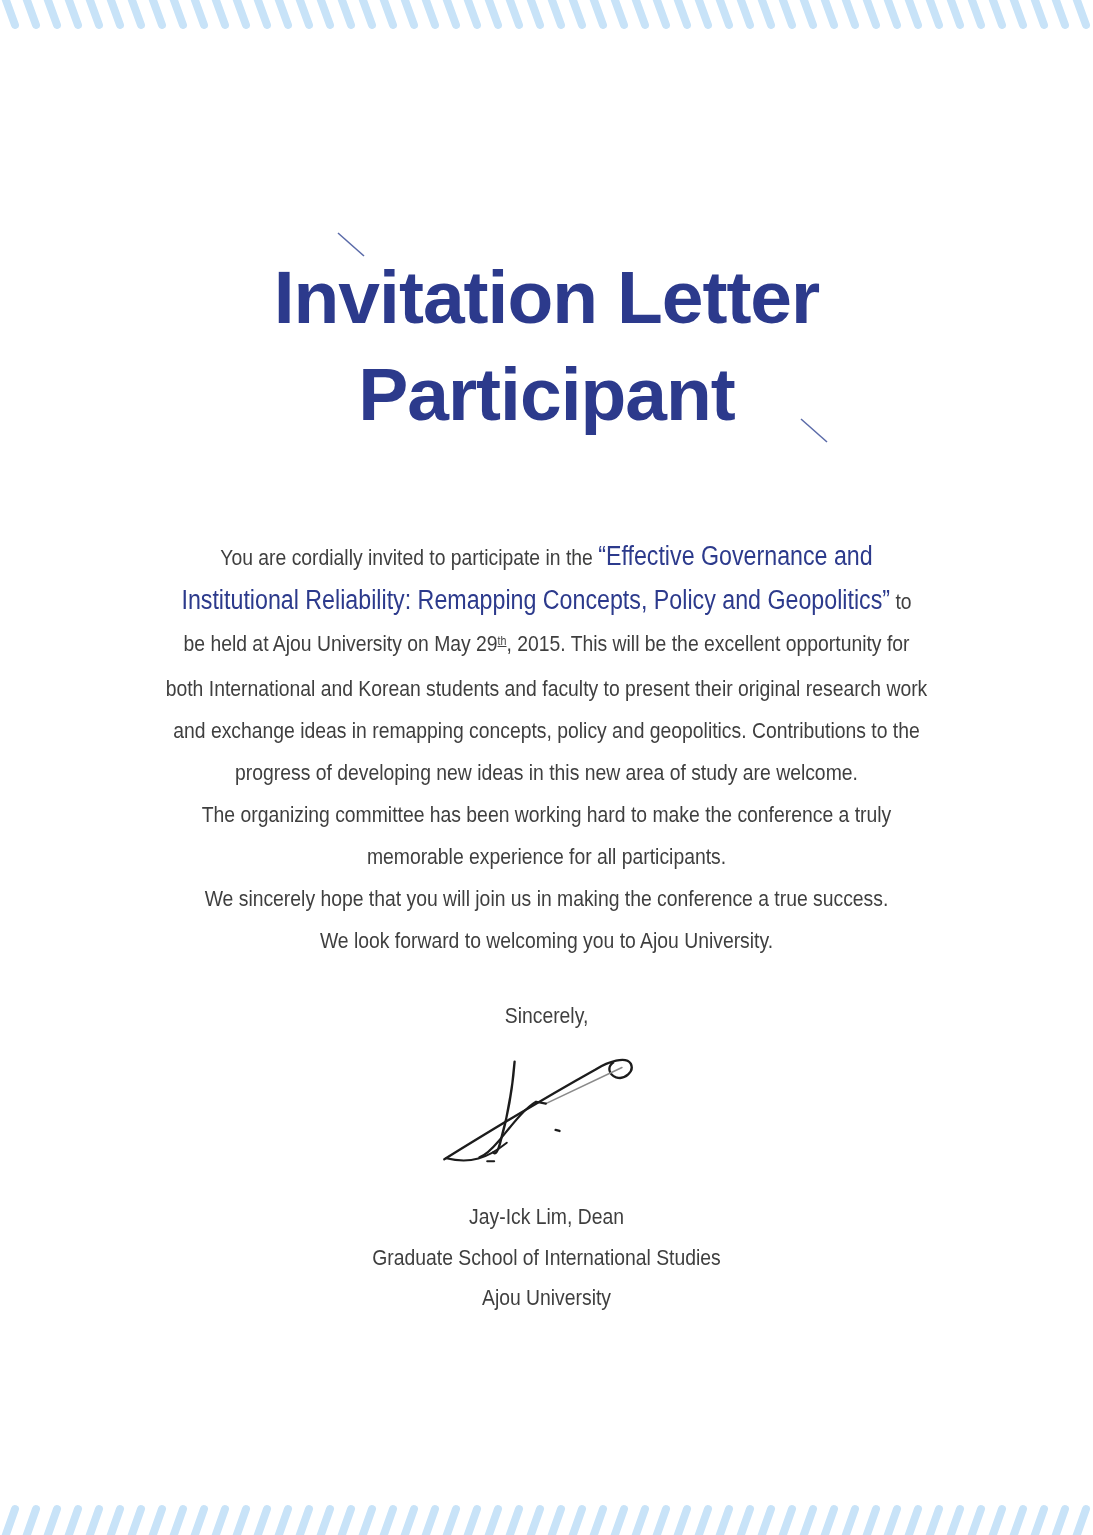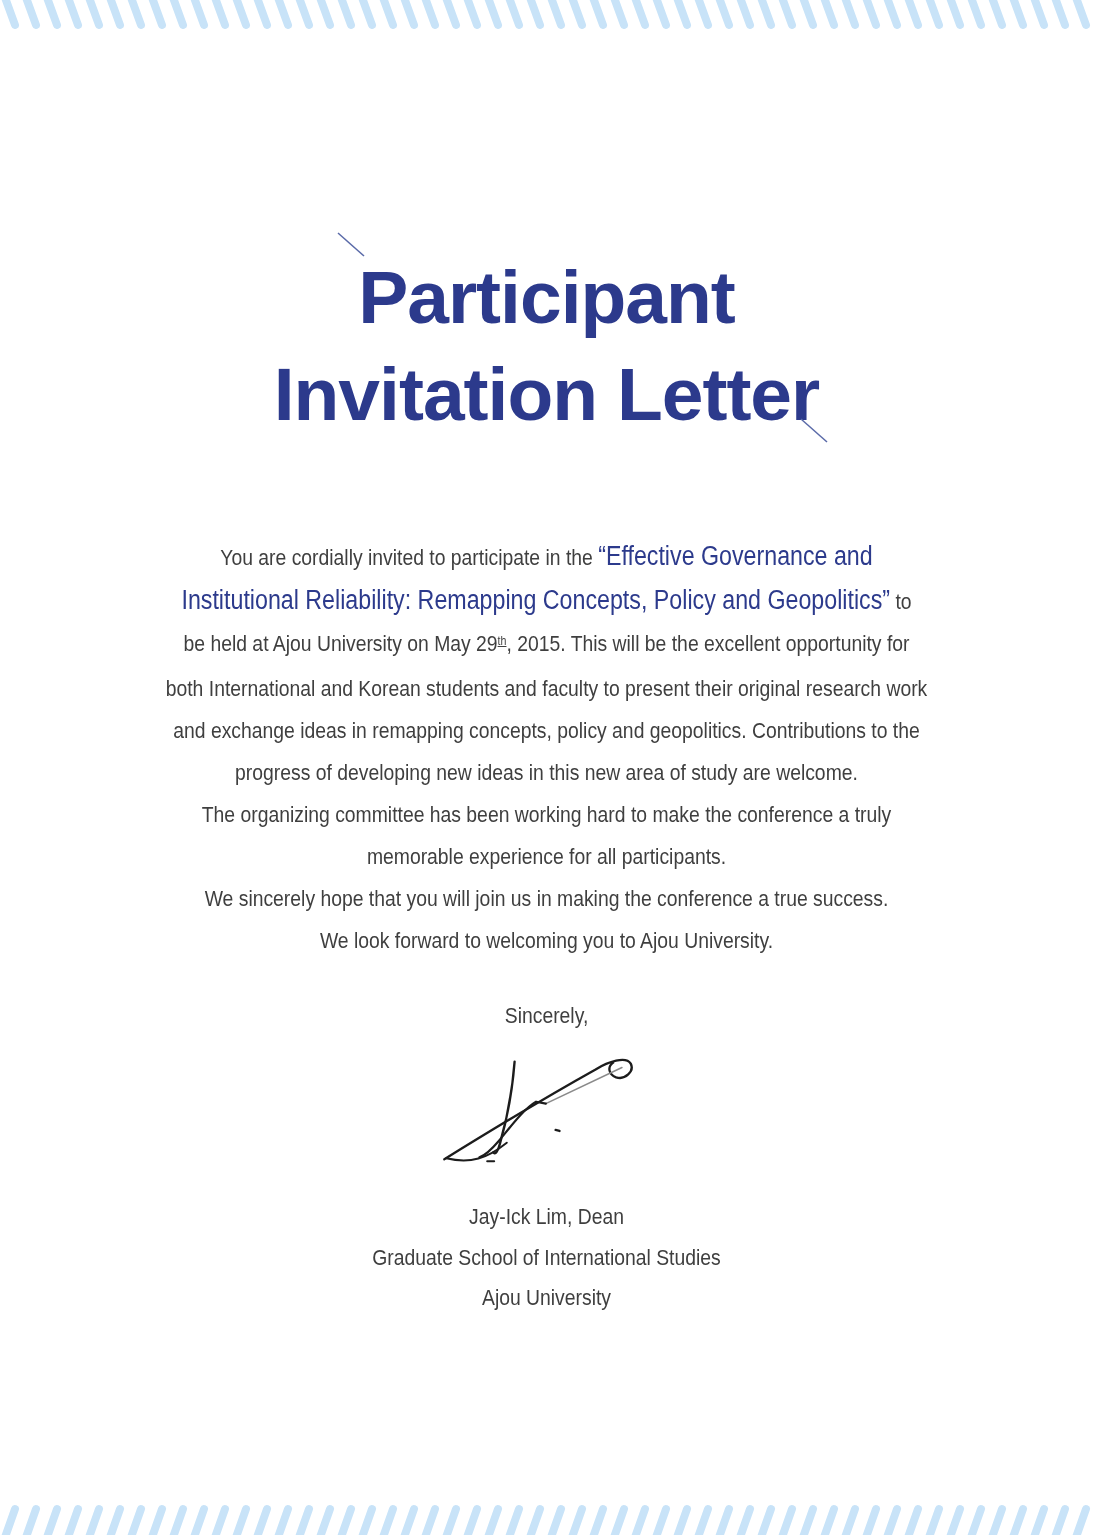--- a/index.html
+++ b/index.html
@@ -80,22 +80,22 @@
       </pattern>
     </defs>
     <rect x="0" y="0" width="1093" height="34" fill="url(#stripesTop)"></rect>
   </svg>
 
   <svg class="deco-slash" style="left:336px;top:230px;" width="30" height="28">
     <line x1="2" y1="3" x2="28" y2="26" stroke="#5a6aa8" stroke-width="1.5"></line>
   </svg>
 
   <div class="title-block">
+    <div>Invitation Letter</div>
     <div>Participant</div>
-    <div>Invitation Letter</div>
   </div>
 
   <svg class="deco-slash" style="left:799px;top:416px;" width="30" height="28">
     <line x1="2" y1="3" x2="28" y2="26" stroke="#5a6aa8" stroke-width="1.5"></line>
   </svg>
 
   <div class="body-block condensed">
     <div class="body-line"><span>You are cordially invited to participate in the </span><span class="accent">“Effective Governance and</span></div>
     <div class="body-line"><span class="accent">Institutional Reliability: Remapping Concepts, Policy and Geopolitics”</span><span> to</span></div>
     <div class="body-line"><span>be held at Ajou University on May 29</span><span class="sup-th">th</span><span>, 2015. This will be the excellent opportunity for</span></div>

